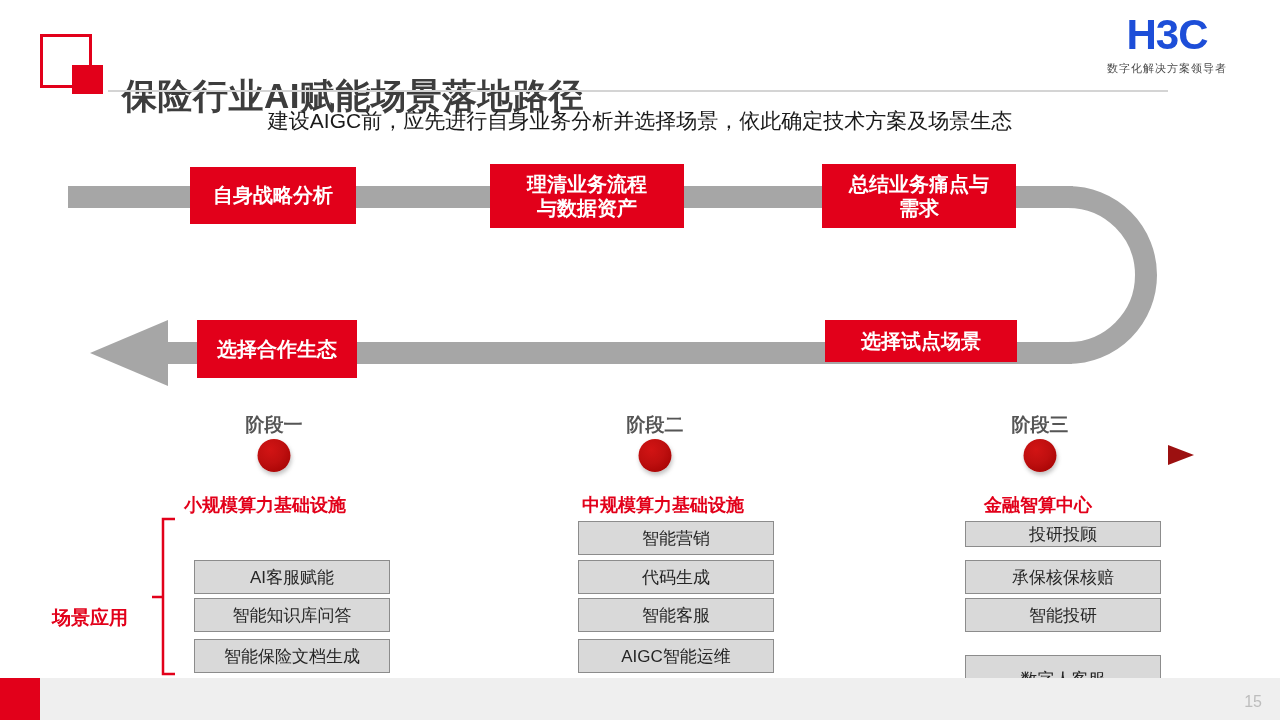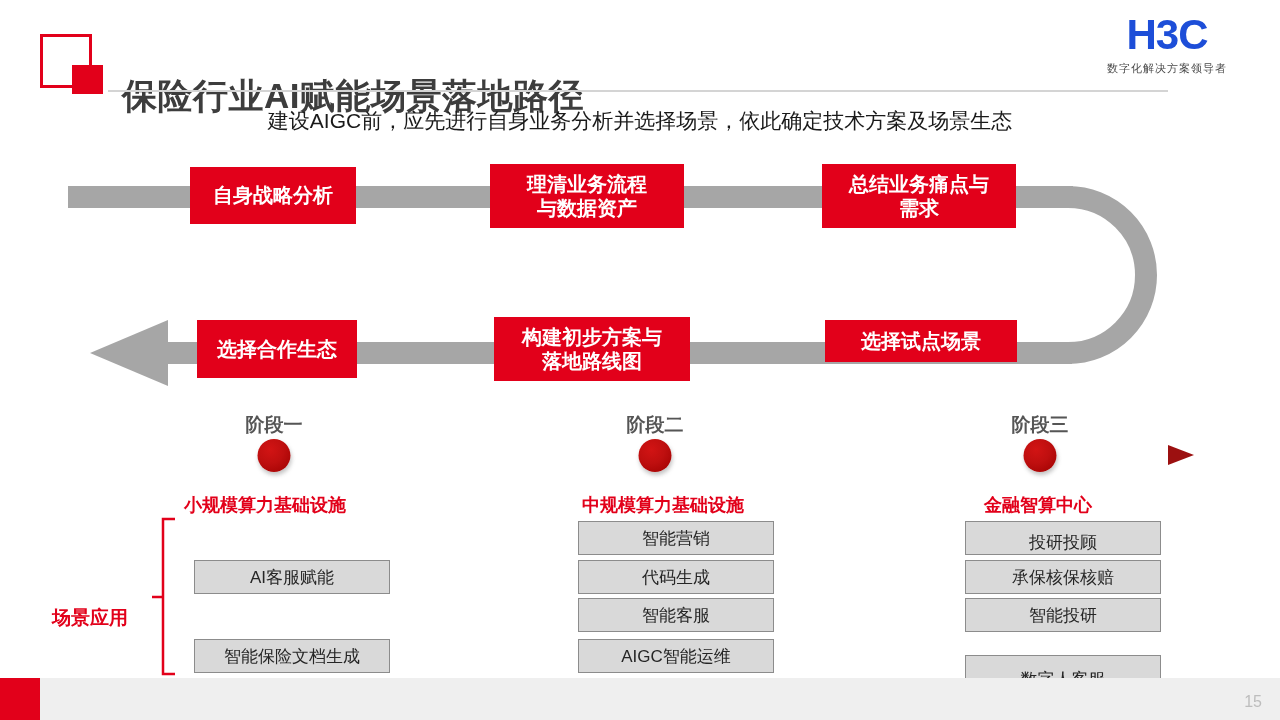--- a/index.html
+++ b/index.html
@@ -207,24 +207,20 @@
 
   <div class="flow-box" style="left:822px; top:164px; width:194px; height:64px; flex-direction:column;">
     <span>总结业务痛点与</span>
     <span>需求</span>
   </div>
 
   <div class="flow-box" style="left:197px; top:320px; width:160px; height:58px;">
     <span>选择合作生态</span>
   </div>
 
-  <div class="flow-box" style="left:494px; top:317px; width:196px; height:64px; flex-direction:column;">
-    <span>构建初步方案与</span>
-    <span>落地路线图</span>
-  </div>
 
   <div class="flow-box" style="left:825px; top:320px; width:192px; height:42px;">
     <span>选择试点场景</span>
   </div>
 
   <svg class="flow-svg" width="1280" height="70" style="top:425px;">
     <defs>
       <linearGradient id="tlgrad" x1="0" y1="0" x2="1" y2="0">
         <stop offset="0%" stop-color="#b01a1a" stop-opacity="0.08"></stop>
         <stop offset="28%" stop-color="#b01a1a" stop-opacity="0.55"></stop>
@@ -251,38 +247,41 @@
 
   <svg class="flow-svg" width="260" height="200" style="top:515px; left:0;">
     <path d="M 175,4 L 163,4 L 163,159 L 175,159" fill="none" stroke="#e2001a" stroke-width="2.5"></path>
     <line x1="152" y1="82" x2="163" y2="82" stroke="#e2001a" stroke-width="2.5"></line>
   </svg>
   <div class="bracket-label" style="left:52px; top:605px;">场景应用</div>
 
   <div class="scene-box" style="left:194px; top:560px; width:196px; height:34px;">
     <span>AI客服赋能</span>
   </div>
+  <div class="scene-box" style="left:194px; top:598px; width:196px; height:34px;">
+    <span>智能知识库问答</span>
+  </div>
   <div class="scene-box" style="left:194px; top:639px; width:196px; height:34px;">
     <span>智能保险文档生成</span>
   </div>
 
   <div class="scene-box" style="left:578px; top:521px; width:196px; height:34px;">
     <span>智能营销</span>
   </div>
   <div class="scene-box" style="left:578px; top:560px; width:196px; height:34px;">
     <span>代码生成</span>
   </div>
   <div class="scene-box" style="left:578px; top:598px; width:196px; height:34px;">
     <span>智能客服</span>
   </div>
   <div class="scene-box" style="left:578px; top:639px; width:196px; height:34px;">
     <span>AIGC智能运维</span>
   </div>
 
-  <div class="scene-box" style="left:965px; top:521px; width:196px; height:34px;align-items:flex-end;">
+  <div class="scene-box" style="left:965px; top:521px; width:196px; height:26px;">
     <span>投研投顾</span>
   </div>
   <div class="scene-box" style="left:965px; top:560px; width:196px; height:34px;">
     <span>承保核保核赔</span>
   </div>
   <div class="scene-box" style="left:965px; top:598px; width:196px; height:34px;">
     <span>智能投研</span>
   </div>
   <div class="scene-box" style="left:965px; top:639px; width:196px; height:48px;margin-top:16px;">
     <span>数字人客服</span>

